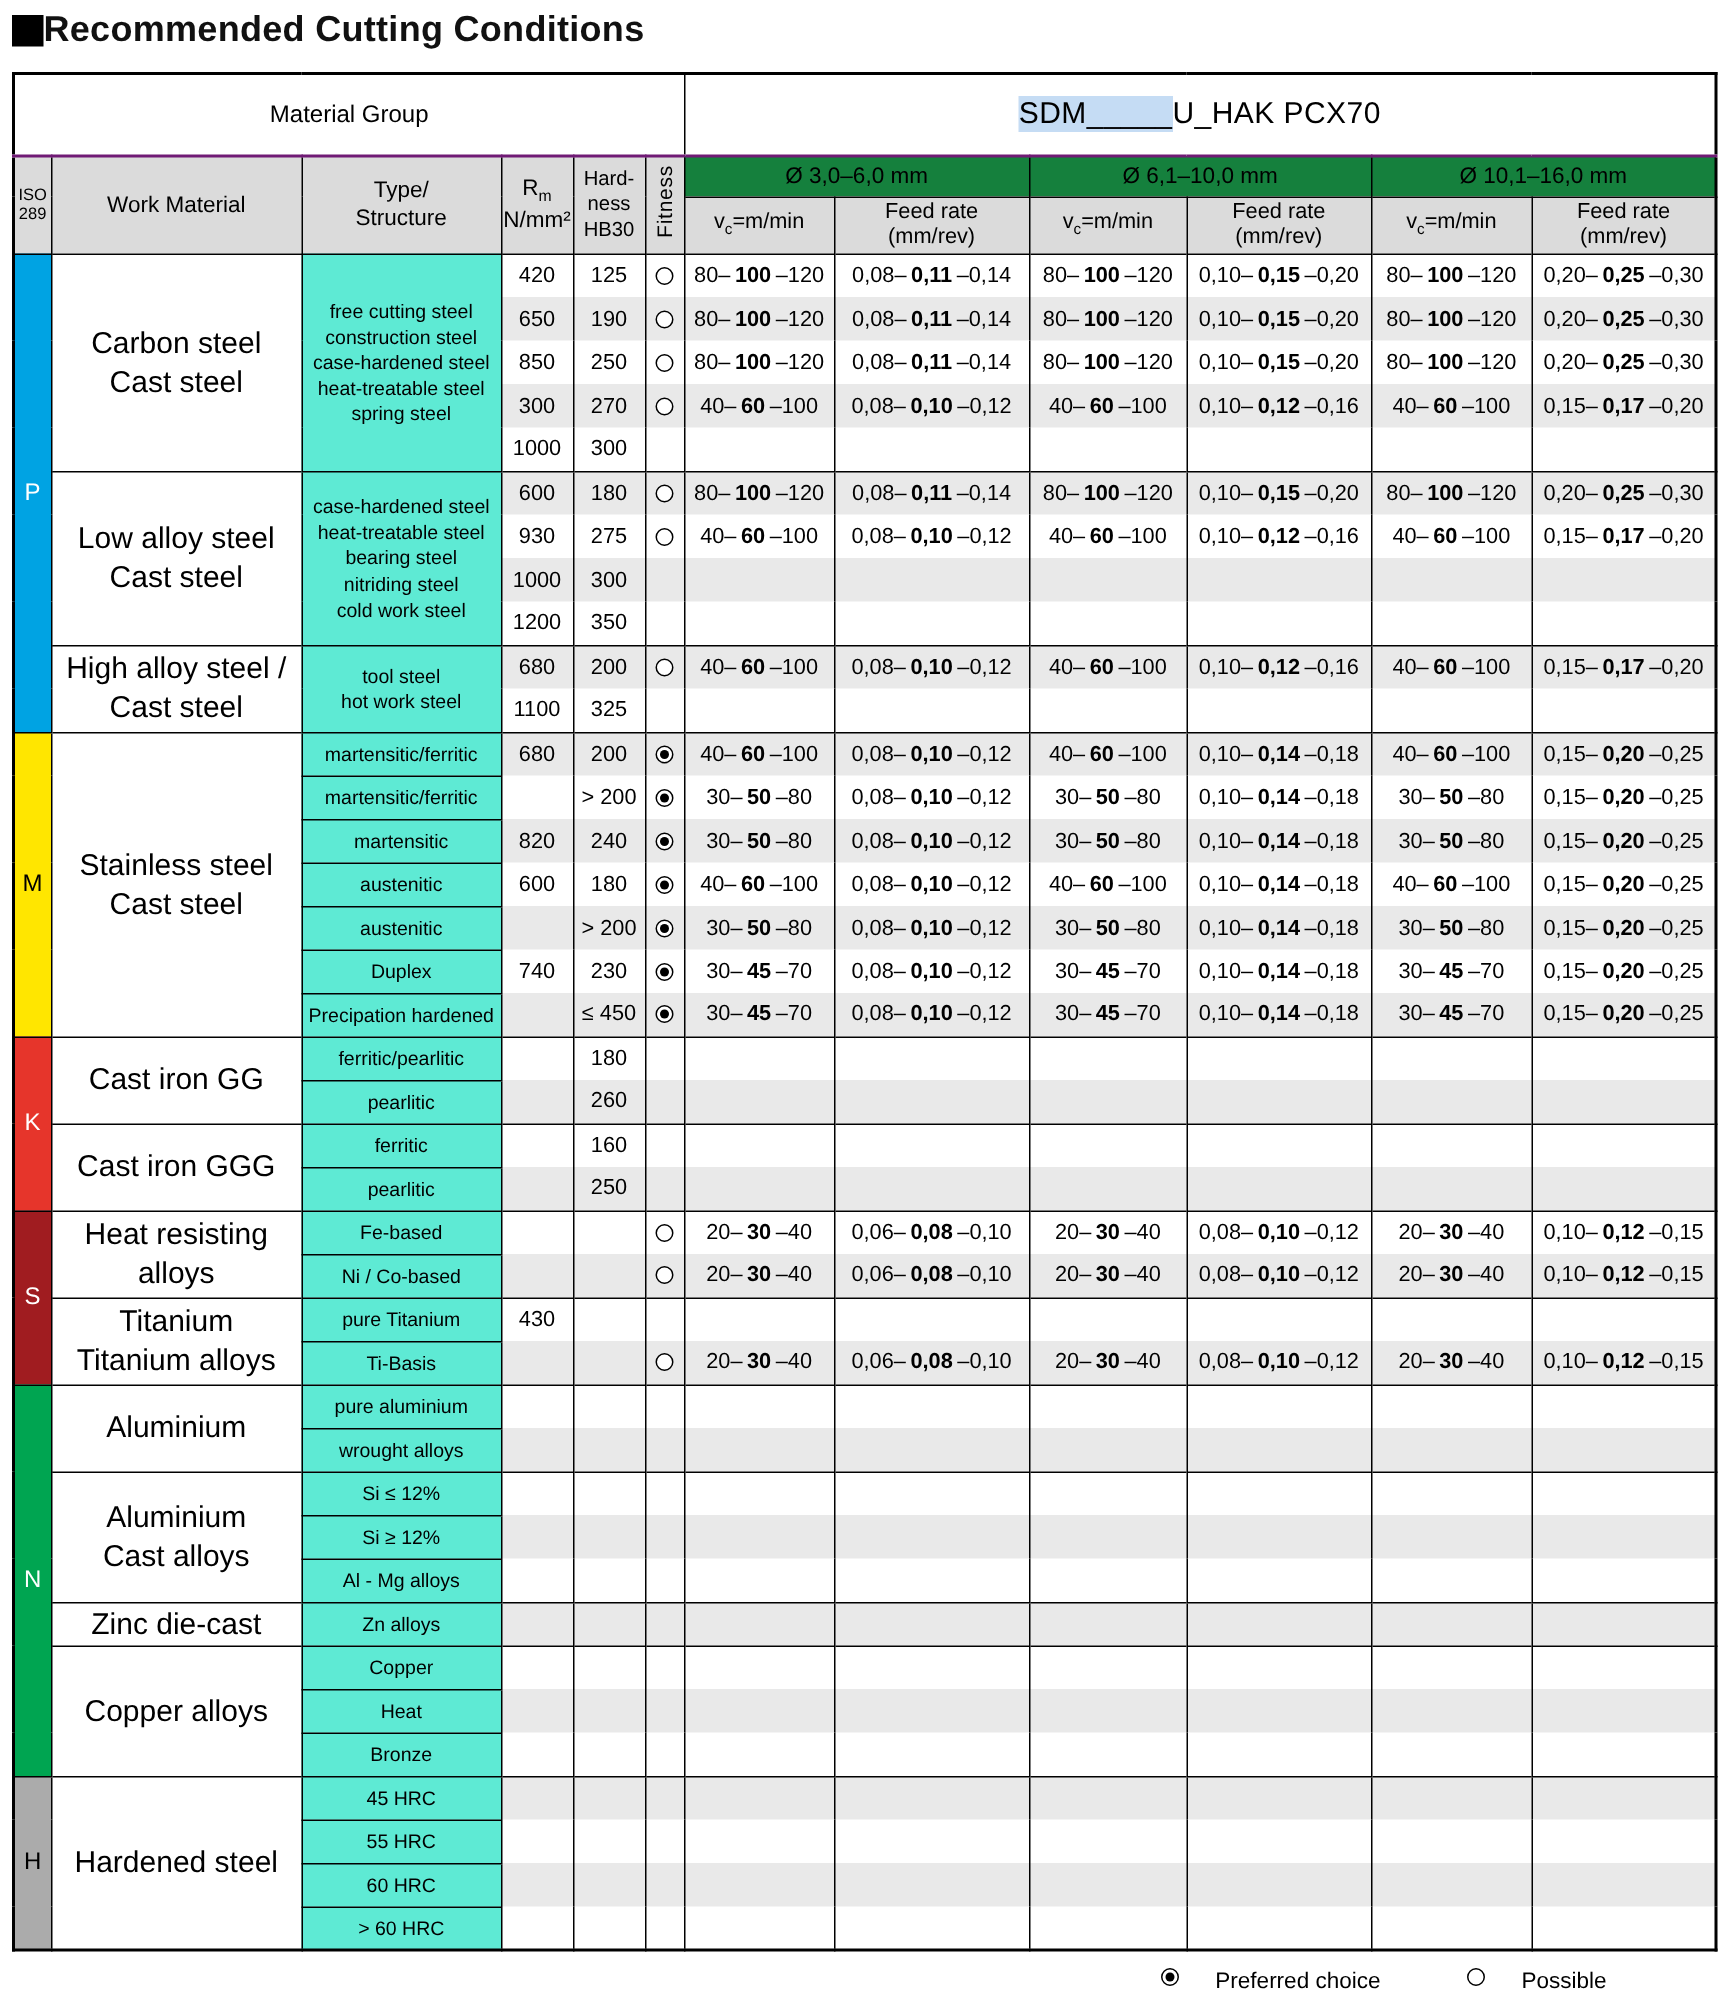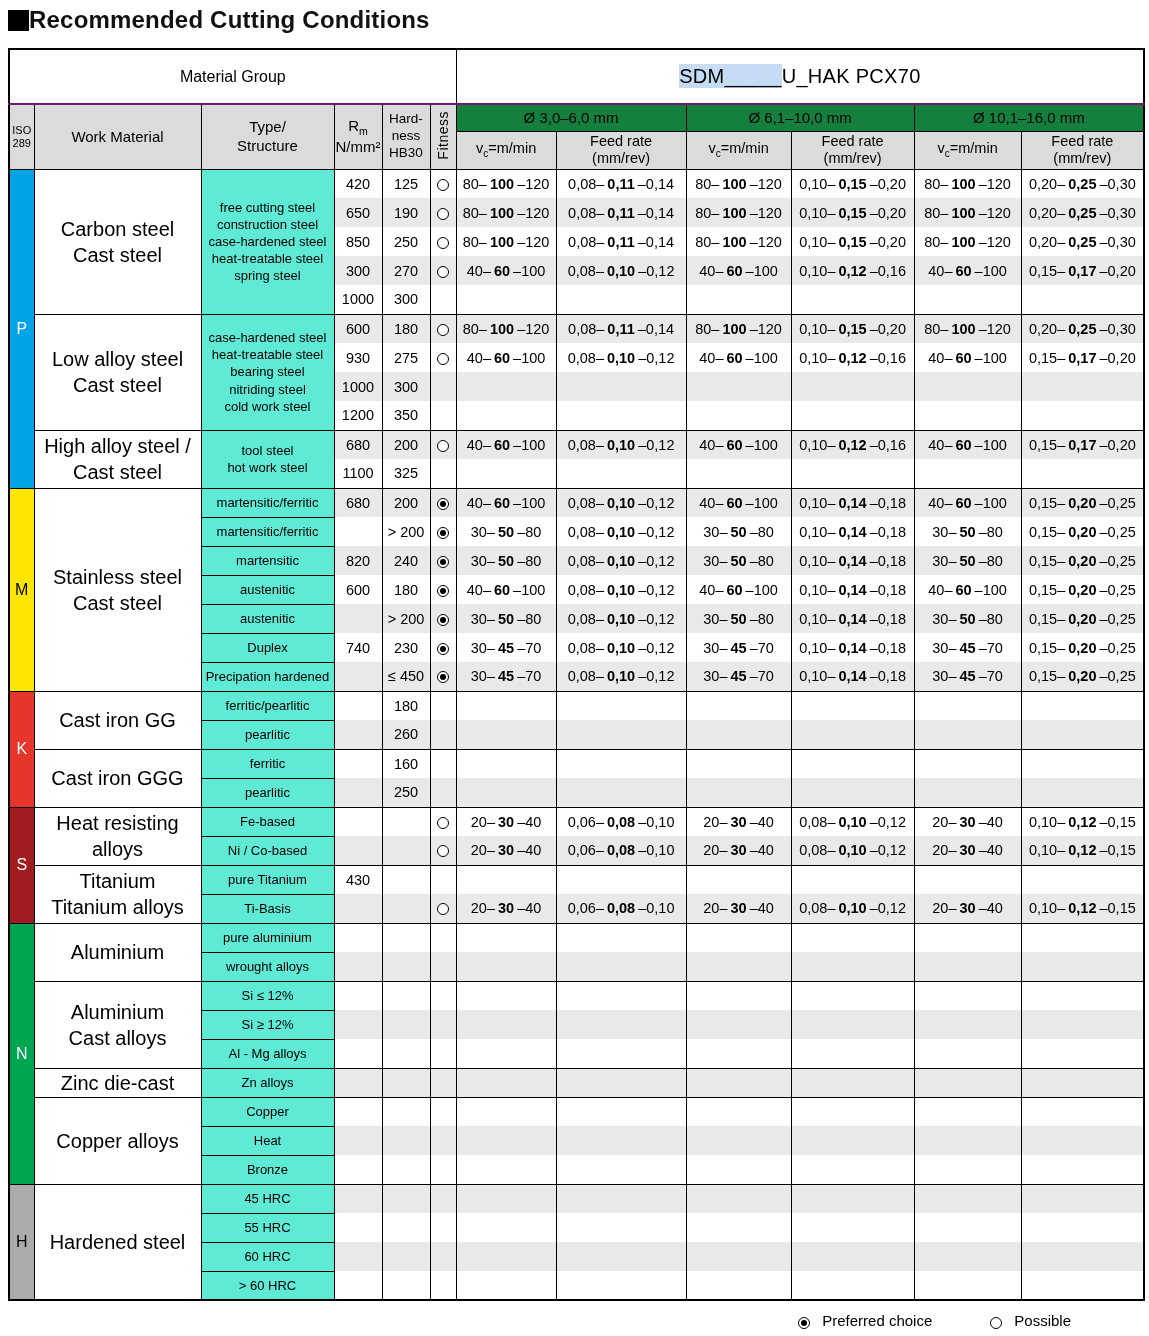--- a/index.html
+++ b/index.html
@@ -43,21 +43,21 @@
   td.num-cell { font-size:14.5px; }
   td.range-cell { font-size:14.5px; white-space:nowrap; }
   .mid { font-weight:bold; margin:0 3px; }
 
   
   .rad { position:relative; display:inline-block; width:12px; height:12px; border:1.5px solid #000; border-radius:50%; background:#fff; vertical-align:middle; }
   .rad.pref::after { content:""; position:absolute; inset:2px; background:#000; border-radius:50%; }
 
   
   #legend { position:absolute; top:1312px; right:78px; display:flex; gap:58px; align-items:center; font-size:15px; }
-  .legend-item { display:flex; align-items:flex-end; gap:12px; }
+  .legend-item { display:flex; align-items:flex-start; gap:24px; }
 </style>
 </head>
 <body>
 
 <div id="page">
 
   <div id="title-bar">
     <span id="title-sq"></span>
     <span id="page-title">Recommended Cutting Conditions</span>
   </div>

